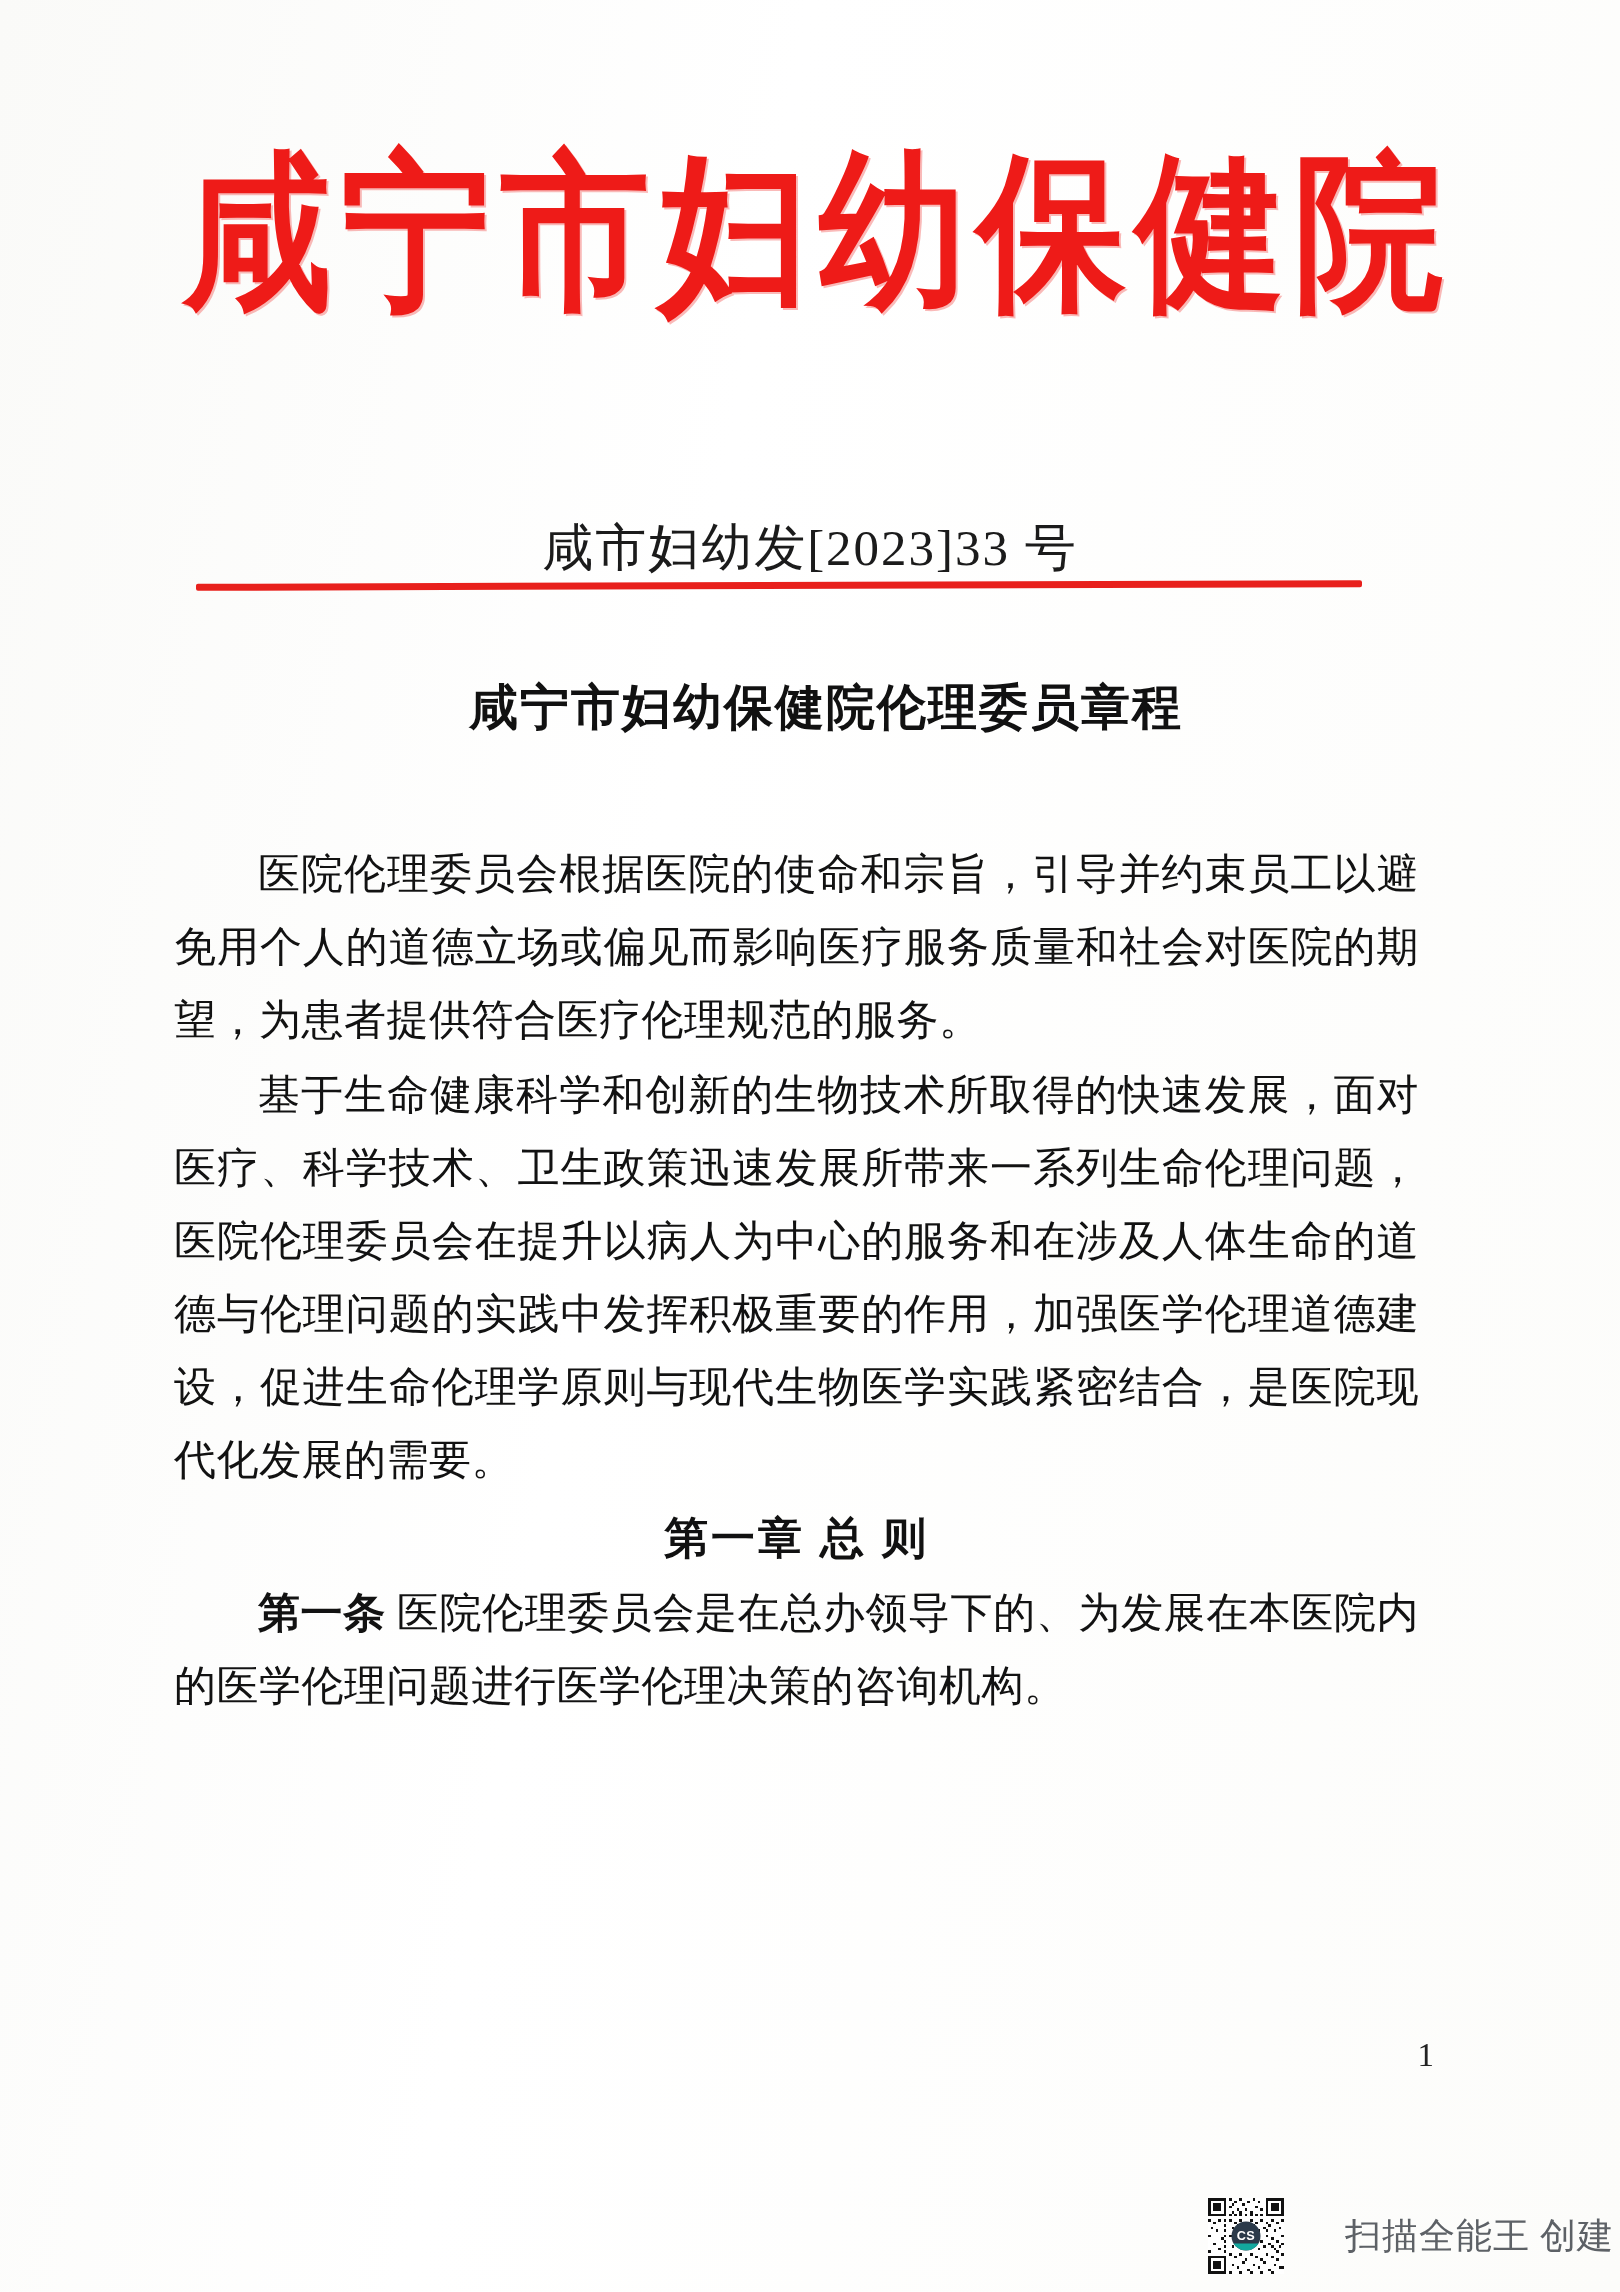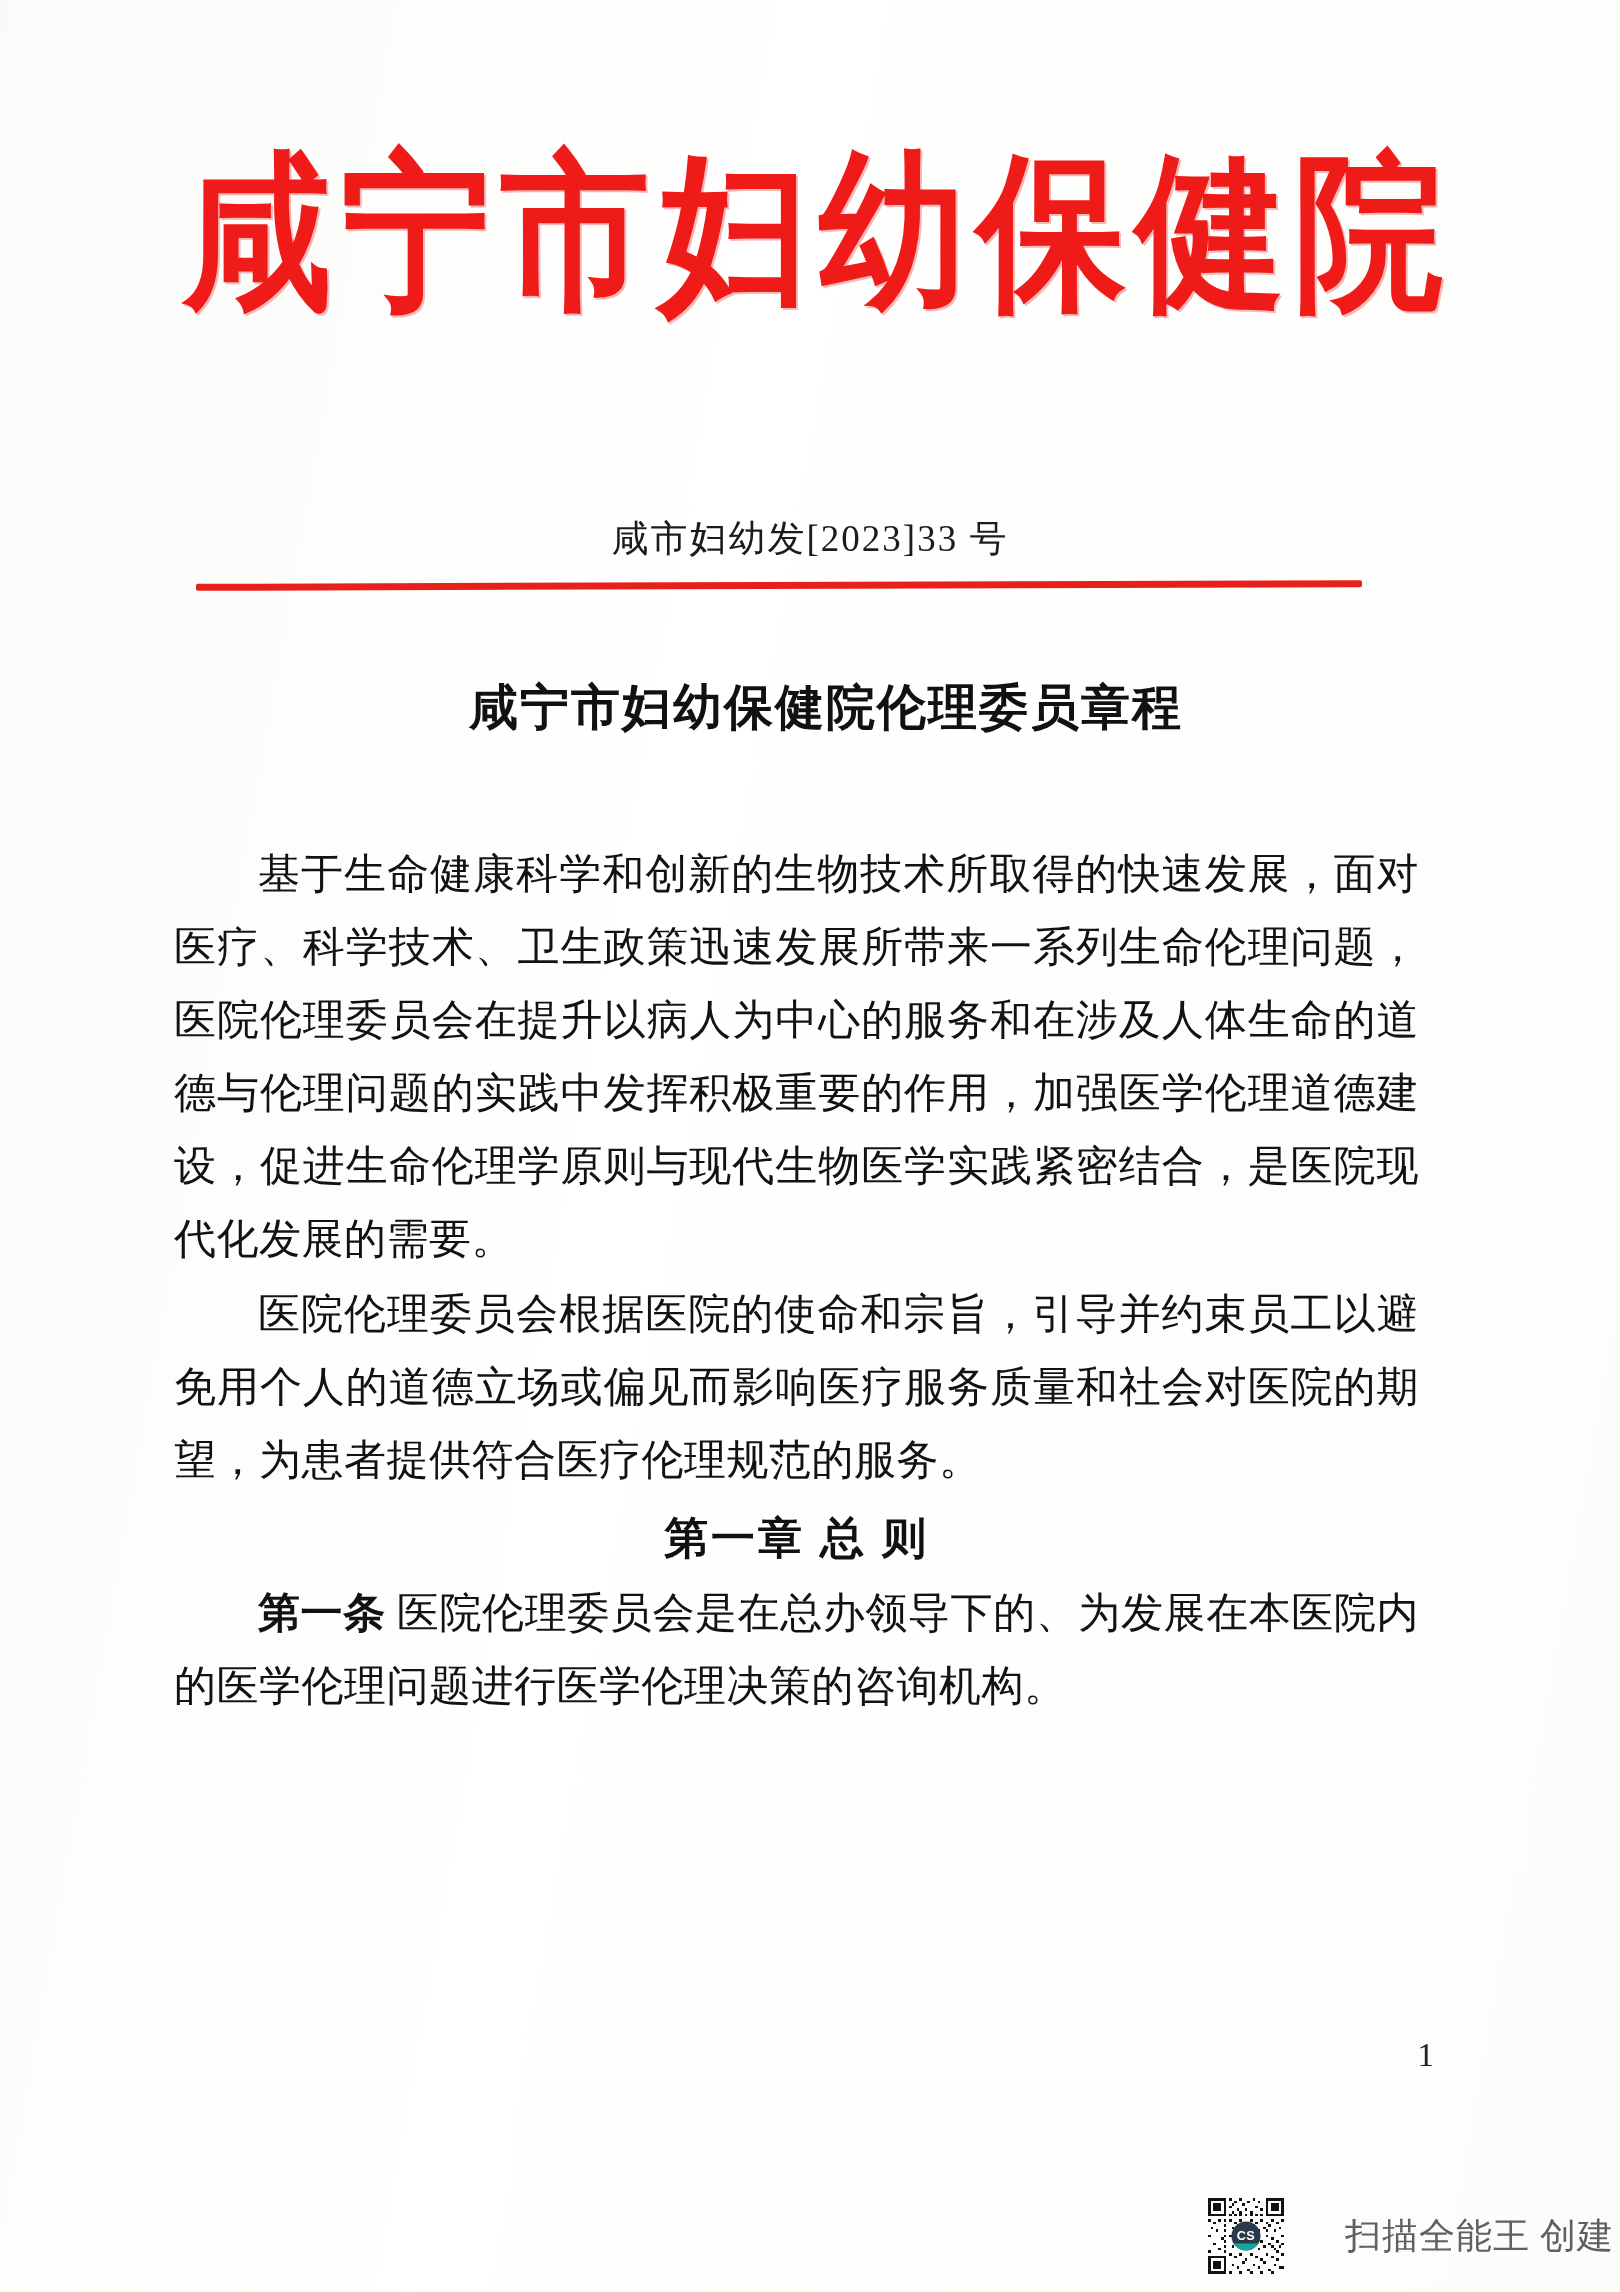--- a/index.html
+++ b/index.html
@@ -54,21 +54,21 @@
   
   .docnum-row {
     position: absolute;
     top: 514px;
     left: 0;
     width: 100%;
     text-align: center;
   }
   .docnum {
     font-family: "Liberation Serif", "DejaVu Serif", serif;
-    font-size: 37px;
+    font-size: 51px;
     color: #1b1b1b;
     letter-spacing: 2px;
     white-space: nowrap;
   }
 
   
   .red-rule {
     position: absolute;
     top: 582px;
     left: 196px;
@@ -206,23 +206,23 @@
   </div>
 
   <div class="red-rule"></div>
 
   <div class="doc-title-row">
     <h1 class="doc-title">咸宁市妇幼保健院伦理委员章程</h1>
   </div>
 
   <div class="body-block">
 
+    <p class="para">医院伦理委员会根据医院的使命和宗旨，引导并约束员工以避免用个人的道德立场或偏见而影响医疗服务质量和社会对医院的期望，为患者提供符合医疗伦理规范的服务。</p>
+
     <p class="para">基于生命健康科学和创新的生物技术所取得的快速发展，面对医疗、科学技术、卫生政策迅速发展所带来一系列生命伦理问题，医院伦理委员会在提升以病人为中心的服务和在涉及人体生命的道德与伦理问题的实践中发挥积极重要的作用，加强医学伦理道德建设，促进生命伦理学原则与现代生物医学实践紧密结合，是医院现代化发展的需要。</p>
-
-    <p class="para">医院伦理委员会根据医院的使命和宗旨，引导并约束员工以避免用个人的道德立场或偏见而影响医疗服务质量和社会对医院的期望，为患者提供符合医疗伦理规范的服务。</p>
 
     <h2 class="chapter-heading">第一章  总  则</h2>
 
     <p class="para"><span class="article-label">第一条</span><span>  医院伦理委员会是在总办领导下的、为发展在本医院内的医学伦理问题进行医学伦理决策的咨询机构。</span></p>
 
 
   </div>
 
   <div class="page-number">1</div>
 

